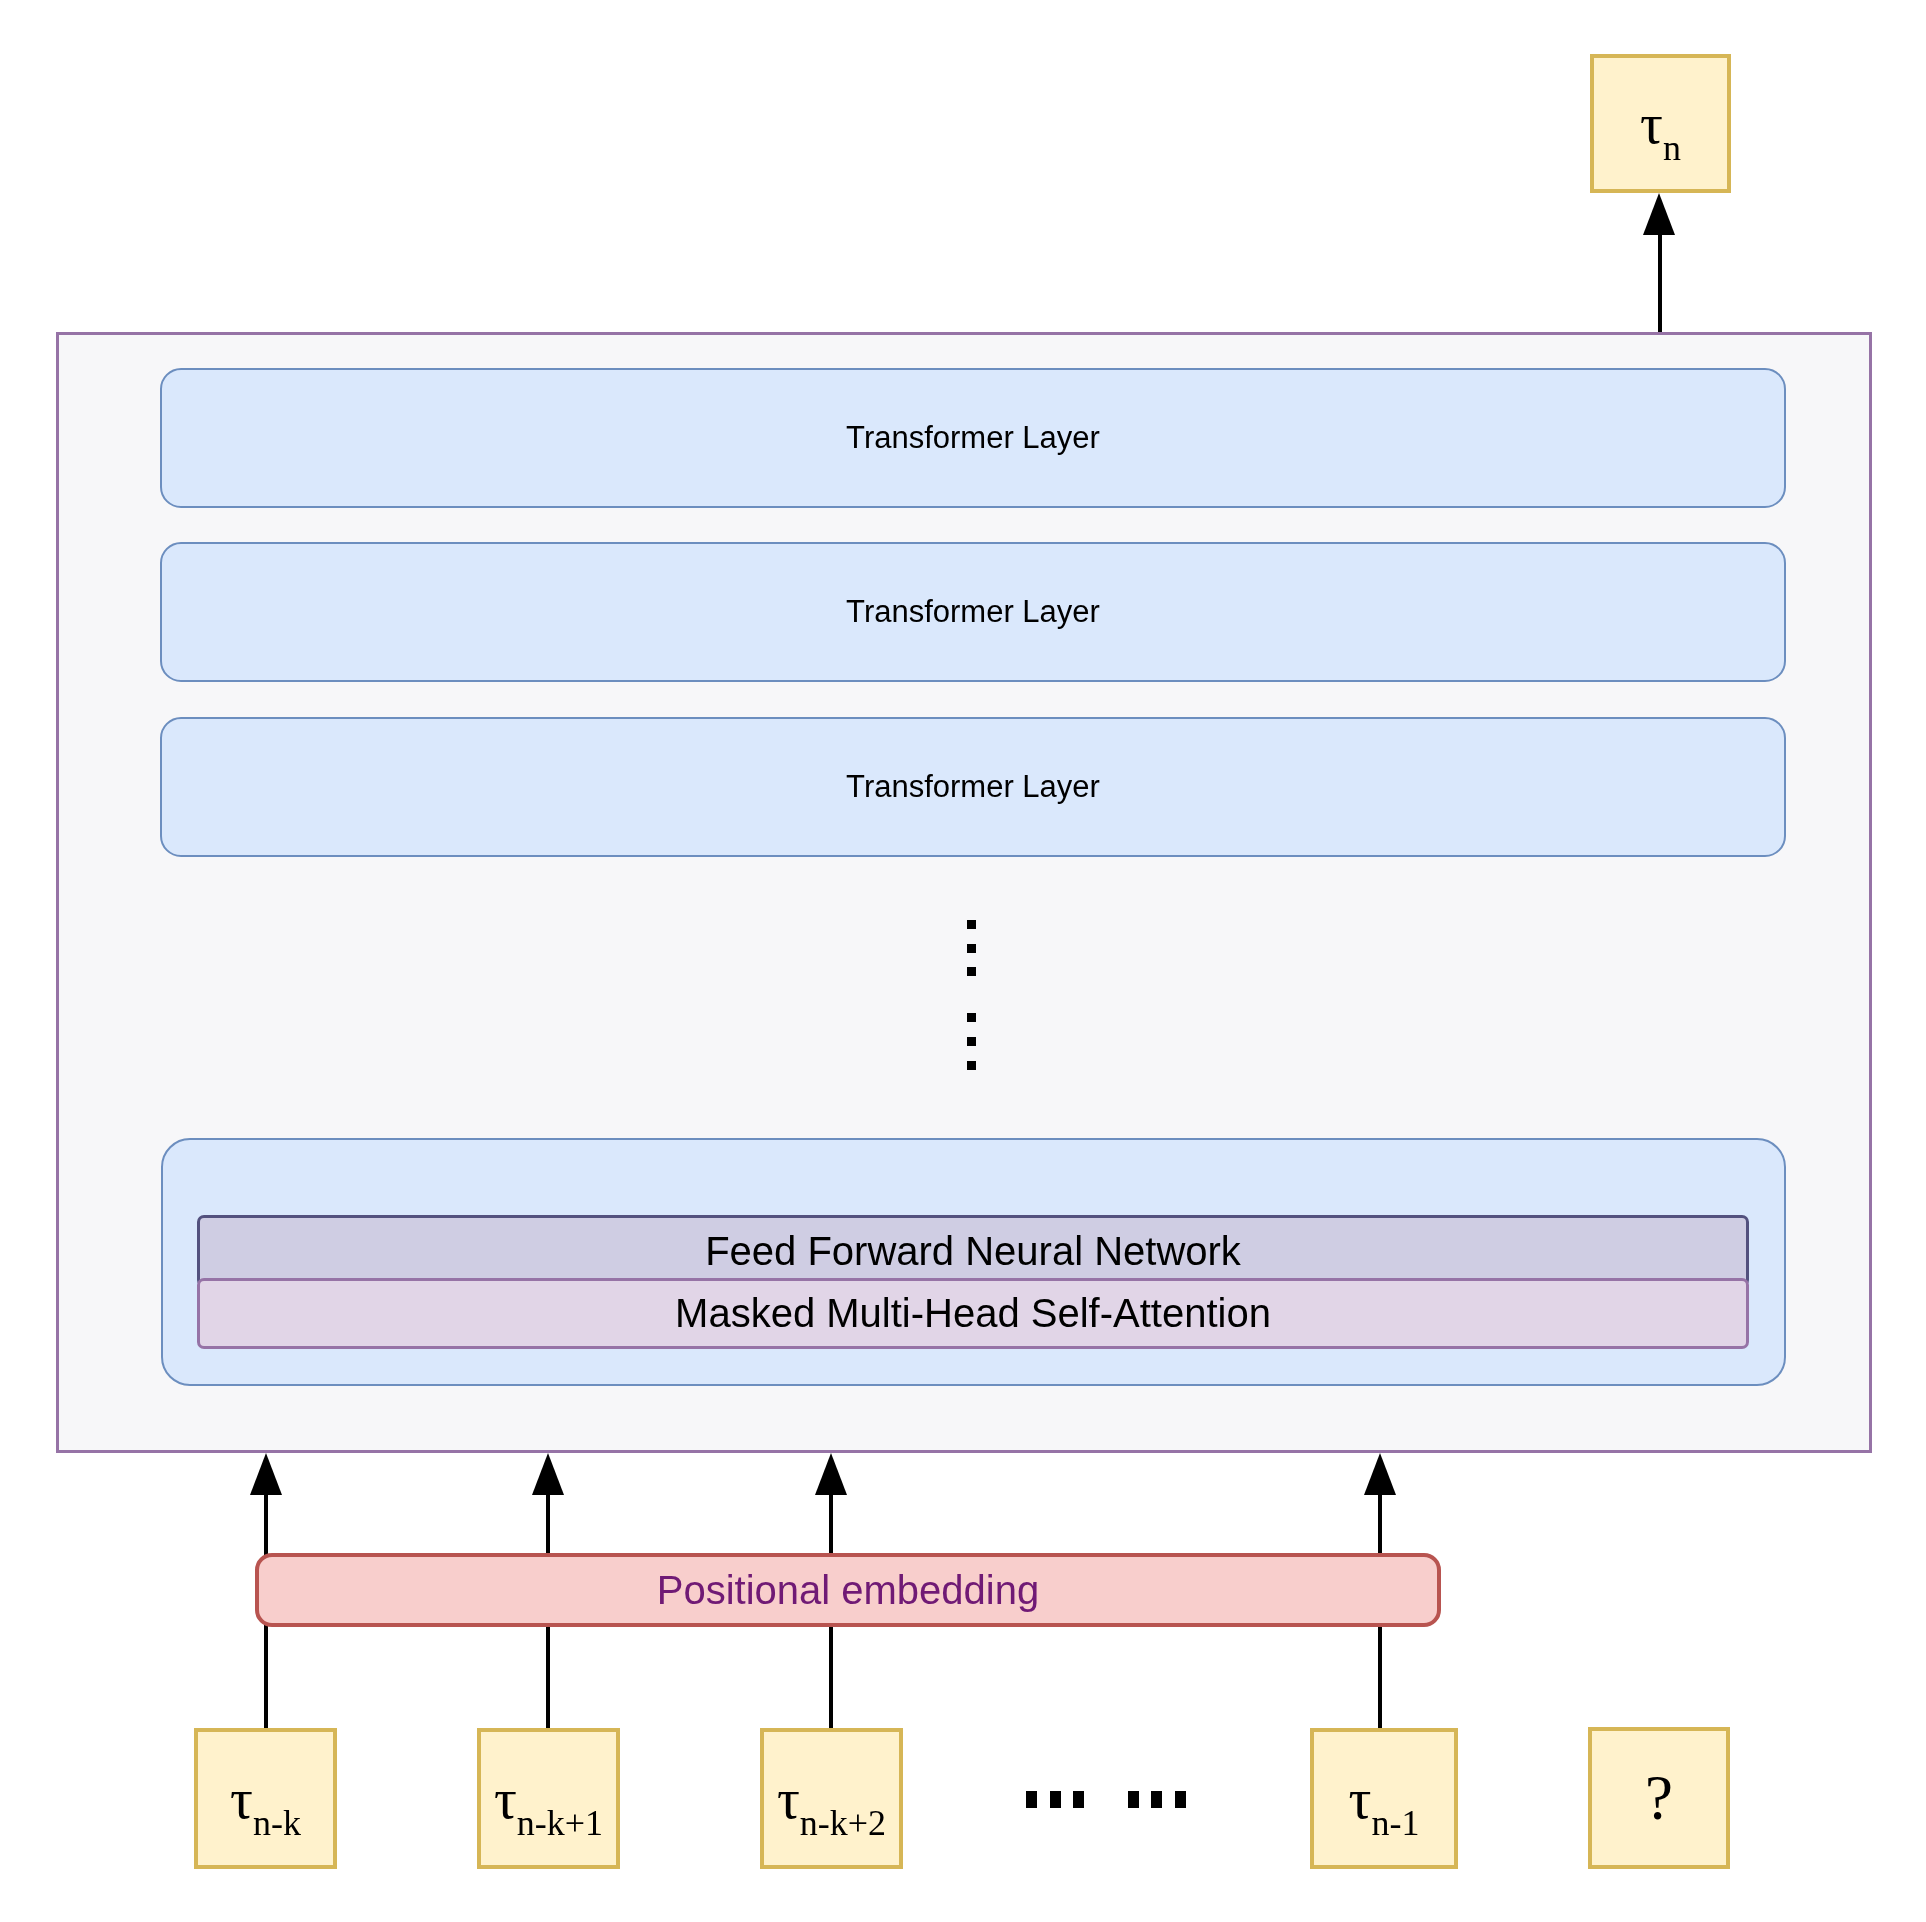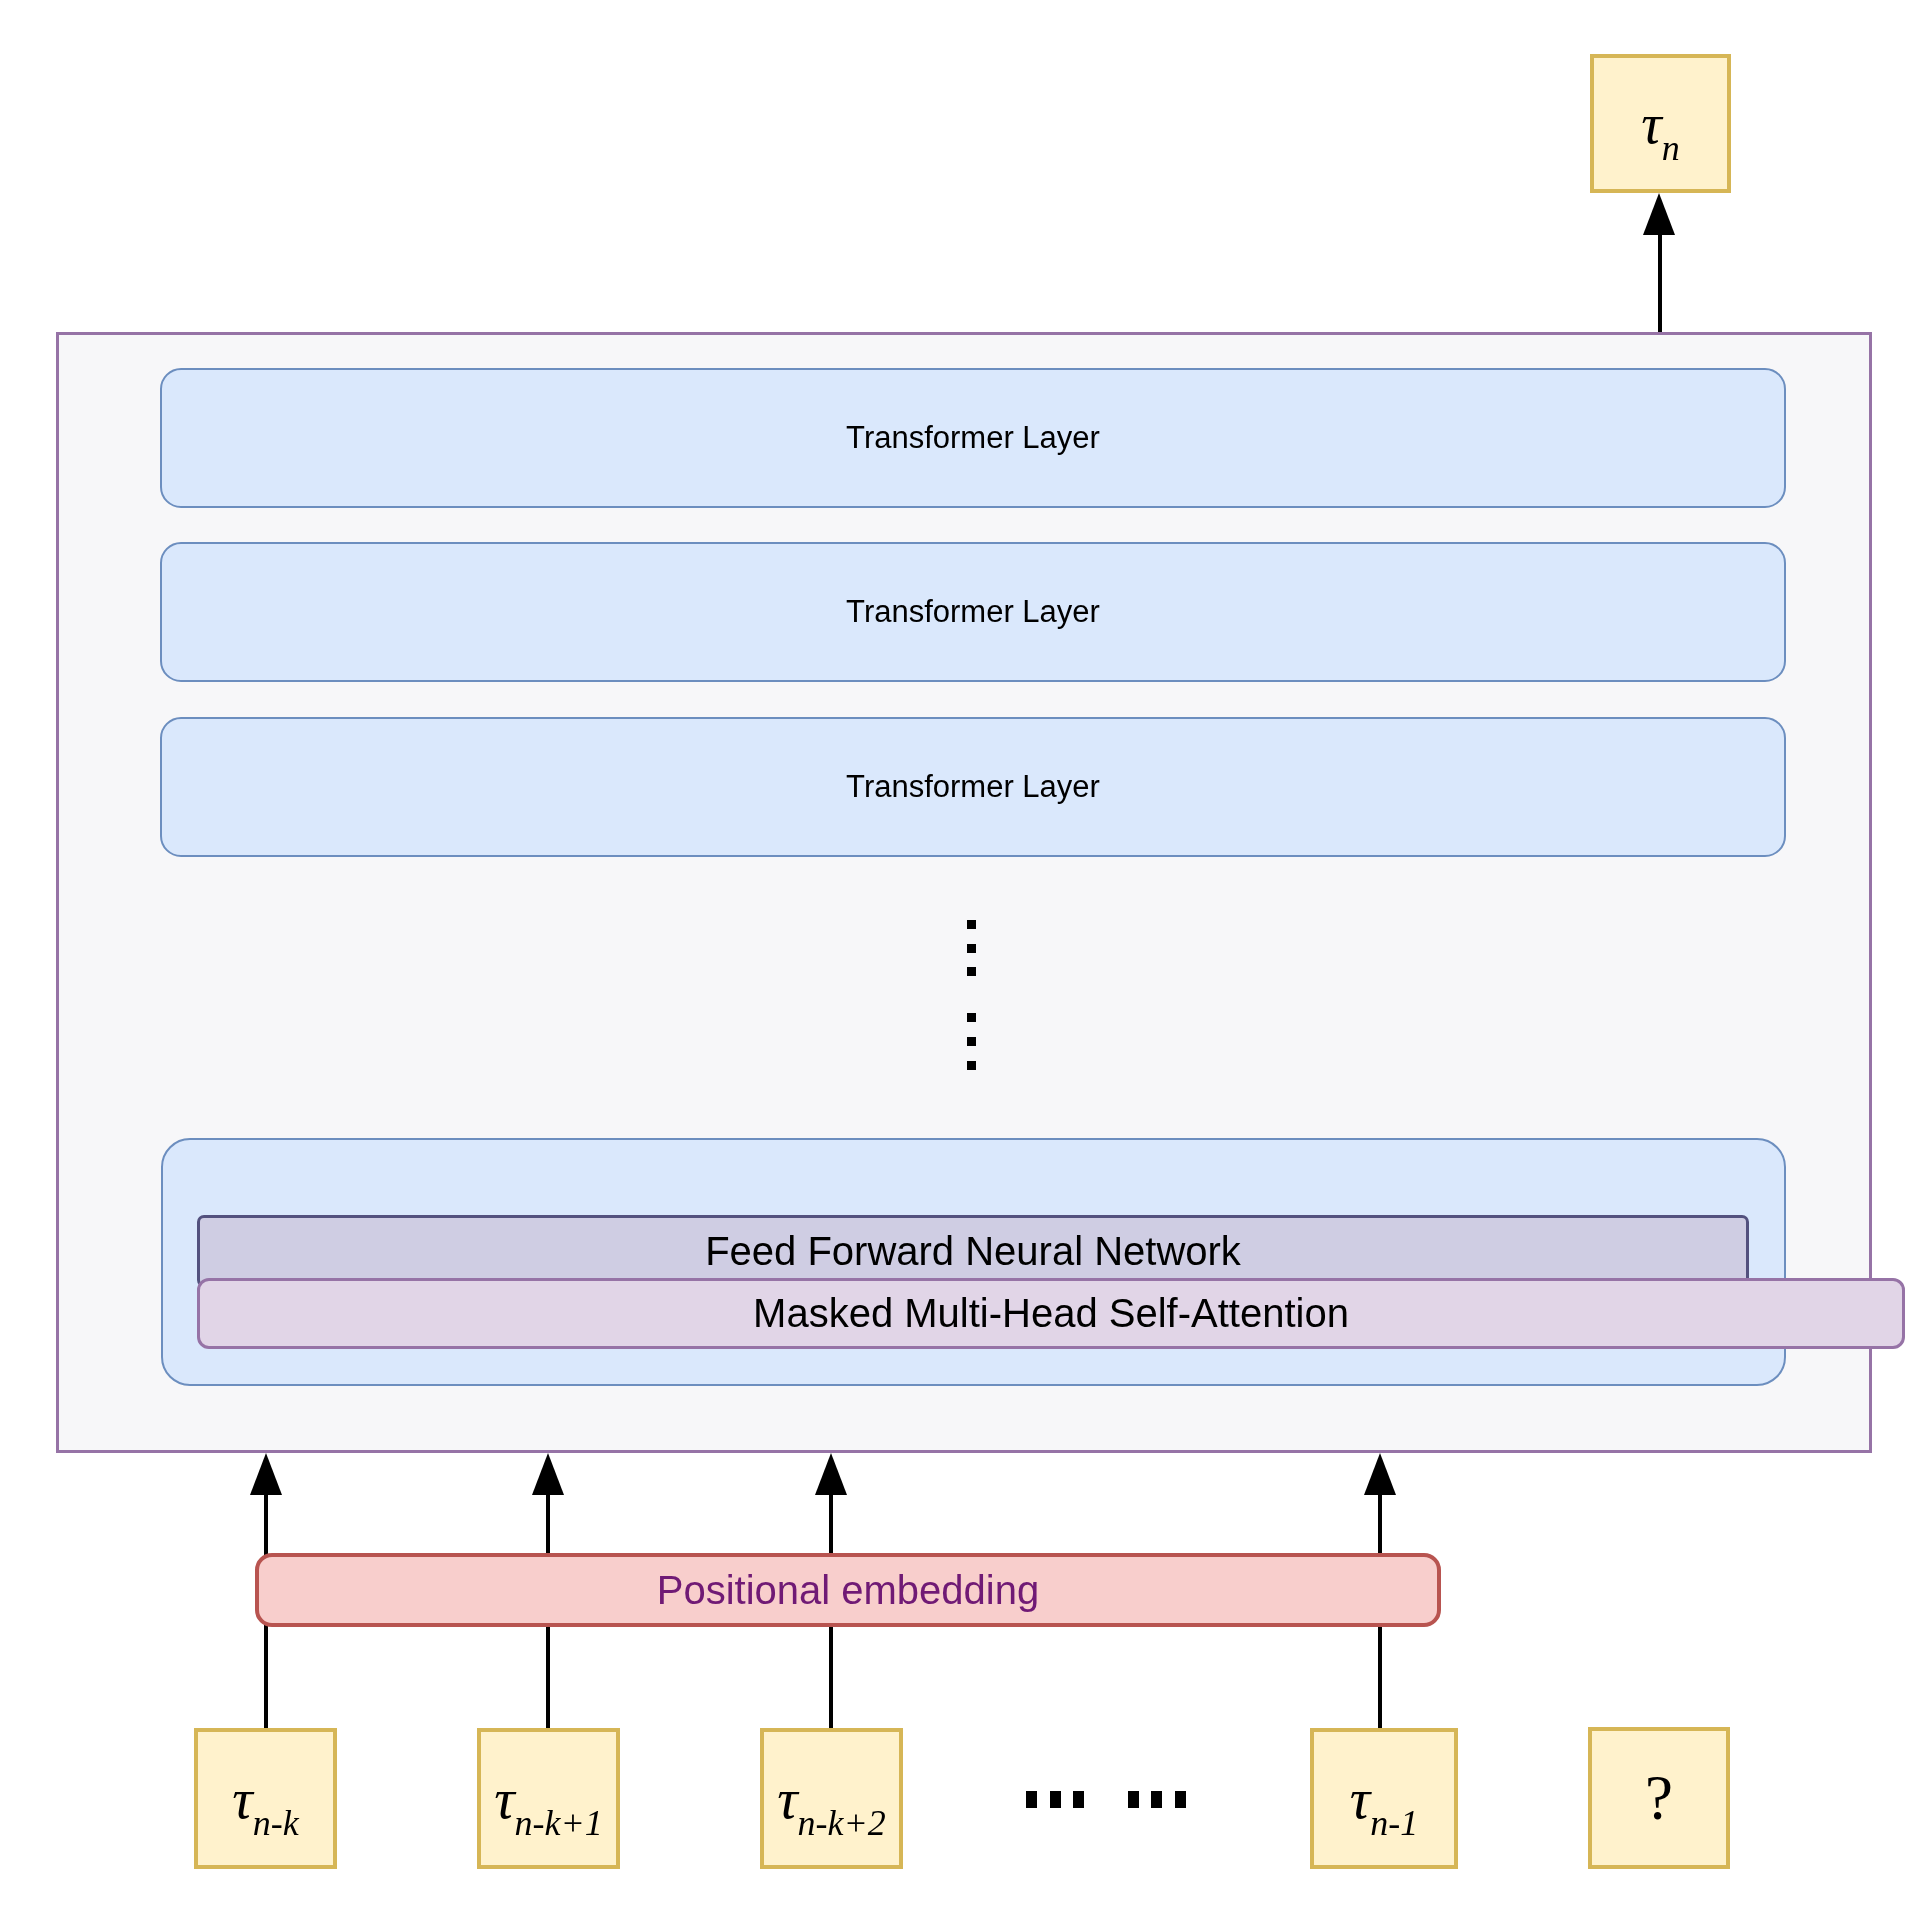--- a/index.html
+++ b/index.html
@@ -58,24 +58,24 @@
   }
   .ffnn-box {
     left: 197px; top: 1215px; width: 1552px; height: 72px;
     background: var(--ffnn-fill, #CFCDE3);
     border: 3.5px solid var(--ffnn-stroke, #53517E);
     border-radius: 7px;
     font-size: 40px;
     color: #000;
   }
   .mhsa-box {
-    left: 197px; top: 1278px; width: 1708px; height: 71px;
+    left: 197px; top: 1278px; width: 1552px; height: 71px;
     background: var(--mhsa-fill, #E1D5E7);
     border: 3.5px solid var(--mhsa-stroke, #9673A6);
-    border-radius: 12px;
+    border-radius: 7px;
     font-size: 40px;
     color: #000;
     justify-content: center;
   }
 
   
   .pos-bar {
     left: 230px; top: 1553px; width: 1186px; height: 74px;
     background: var(--pos-fill, #F8CECC);
     border: 4.2px solid var(--pos-stroke, #B85450);
@@ -89,21 +89,20 @@
   
   .token {
     width: 143px; height: 141px;
     background: var(--token-fill, #FFF2CC);
     border: 4.2px solid var(--token-stroke, #D6B656);
     color: #000;
     z-index: 2;
   }
   .math {
     font-family: "Liberation Serif", serif;
-    font-style: italic;
     font-size: 57px;
     line-height: 1;
     white-space: nowrap;
   }
   .math .sub {
     font-size: 36px;
     display: inline-block;
     transform: translateY(17px);
   }
   .question {

